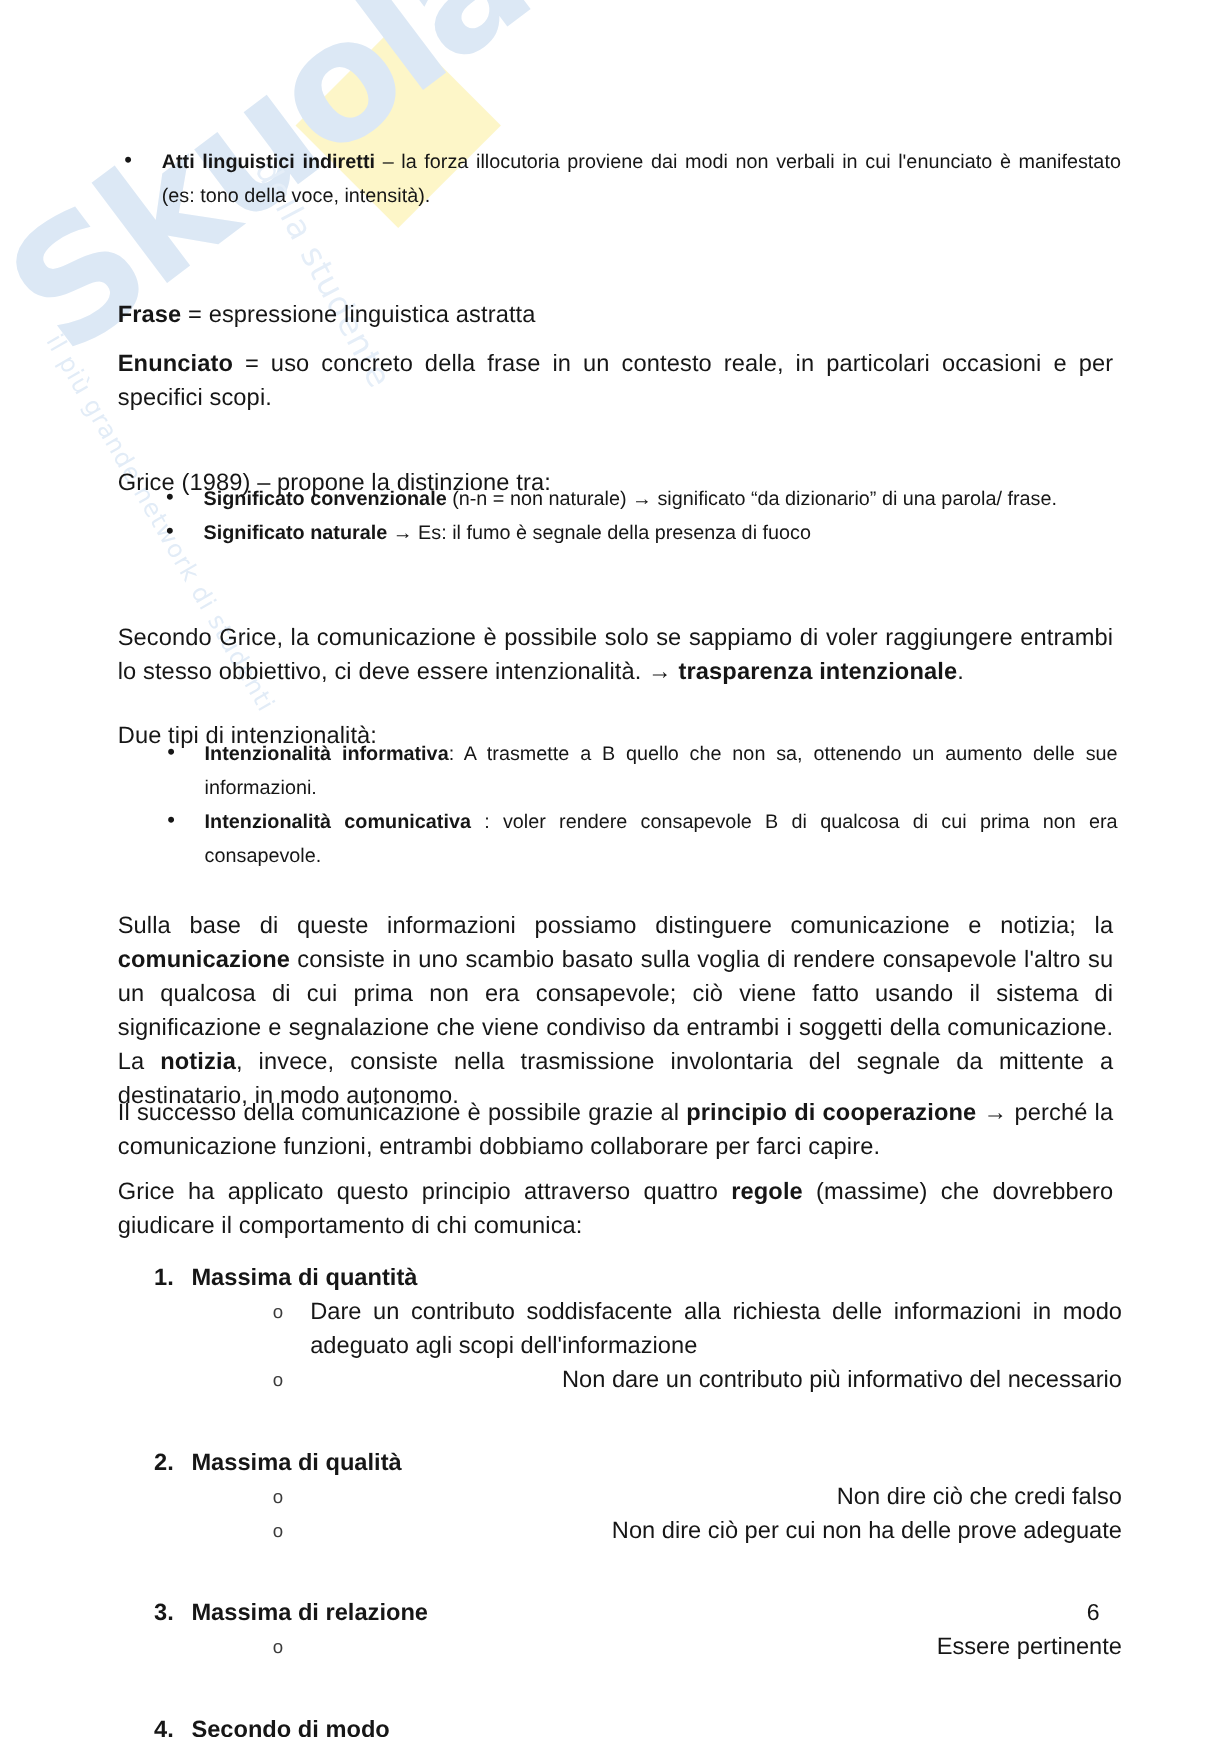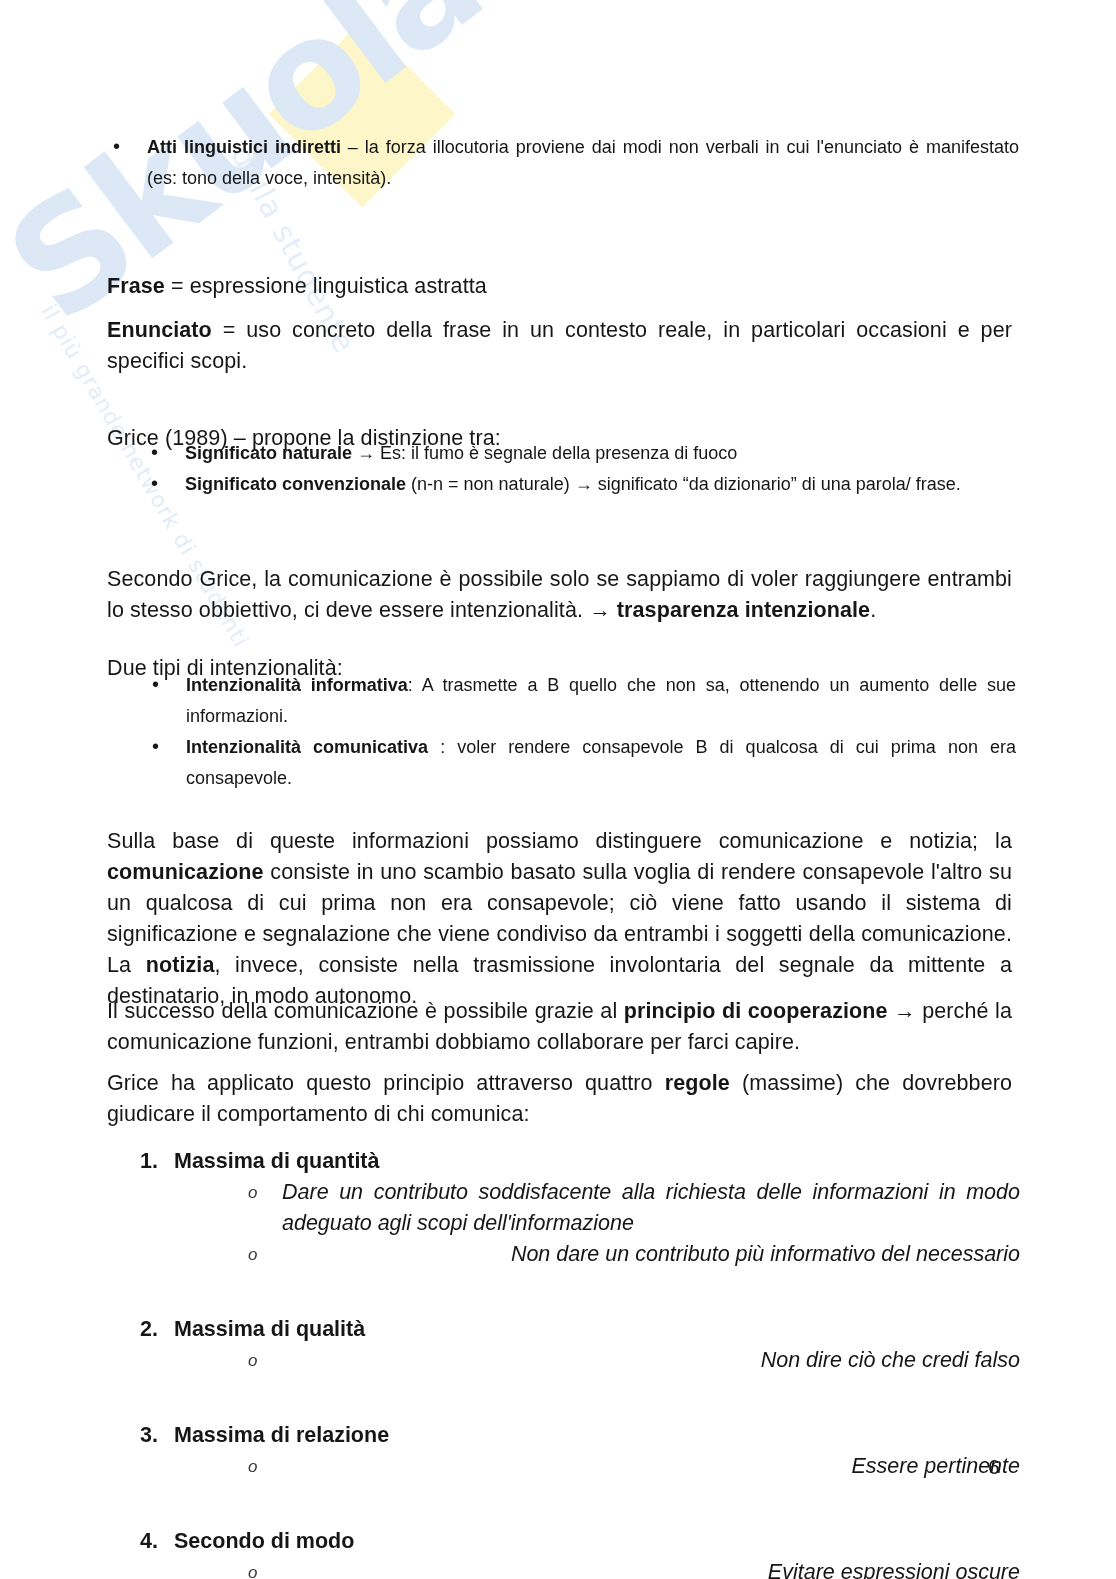--- a/index.html
+++ b/index.html
@@ -143,21 +143,20 @@
   .numtitle {
     display: block;
     margin-left: 34px;
     font-weight: bold;
     margin-top: 44px;
   }
   .sub {
     margin: 0;
     padding: 0;
     list-style: none;
-    font-style: italic;
   }
   .sub > li {
     position: relative;
     margin-left: 104px;
     padding-left: 38px;
     line-height: 31px;
     text-align: justify;
     text-justify: inter-word;
   }
   .sub > li::before {
@@ -203,24 +202,24 @@
     </div>
 
     <div class="blk just" style="left:107px; top:284px; width:905px;">
       <span class="b">Enunciato</span><span>  = uso concreto della frase in un contesto reale, in particolari occasioni e per specifici scopi.</span>
     </div>
 
     <div class="blk" style="left:107px; top:392px; width:912px;">Grice (1989) – propone la distinzione tra:</div>
 
     <ul class="ul1" style="left:145px; top:438px; width:872px;">
       <li>
+        <span class="b">Significato convenzionale</span><span> (n-n = non naturale) → significato “da dizionario” di una parola/ frase.</span>
+      </li>
+      <li>
         <span class="b">Significato naturale</span><span> → Es: il fumo è segnale della presenza di fuoco</span>
-      </li>
-      <li>
-        <span class="b">Significato convenzionale</span><span> (n-n = non naturale) → significato “da dizionario” di una parola/ frase.</span>
       </li>
     </ul>
 
     <div class="blk just" style="left:107px; top:533px; width:905px;">
       <span>Secondo Grice, la comunicazione è possibile solo se sappiamo di voler raggiungere entrambi lo stesso obbiettivo, ci deve essere intenzionalità. → </span><span class="b">trasparenza intenzionale</span><span>.</span>
     </div>
 
     <div class="blk" style="left:107px; top:622px; width:912px;">Due tipi di intenzionalità:</div>
 
     <ul class="ul1" style="left:146px; top:670px; width:870px;">
@@ -253,20 +252,21 @@
           <li>Dare un contributo soddisfacente alla richiesta delle informazioni in modo adeguato agli scopi dell'informazione</li>
           <li class="nojust">Non dare un contributo più informativo del necessario</li>
         </ul>
       </li>
 
       <li>
         <span class="num">2.</span>
         <span class="numtitle">Massima di qualità</span>
         <ul class="sub">
           <li class="nojust">Non dire ciò che credi falso</li>
+          <li class="nojust">Non dire ciò per cui non ha delle prove adeguate</li>
         </ul>
       </li>
 
       <li>
         <span class="num">3.</span>
         <span class="numtitle">Massima di relazione</span>
         <ul class="sub">
           <li class="nojust">Essere pertinente</li>
         </ul>
       </li>

